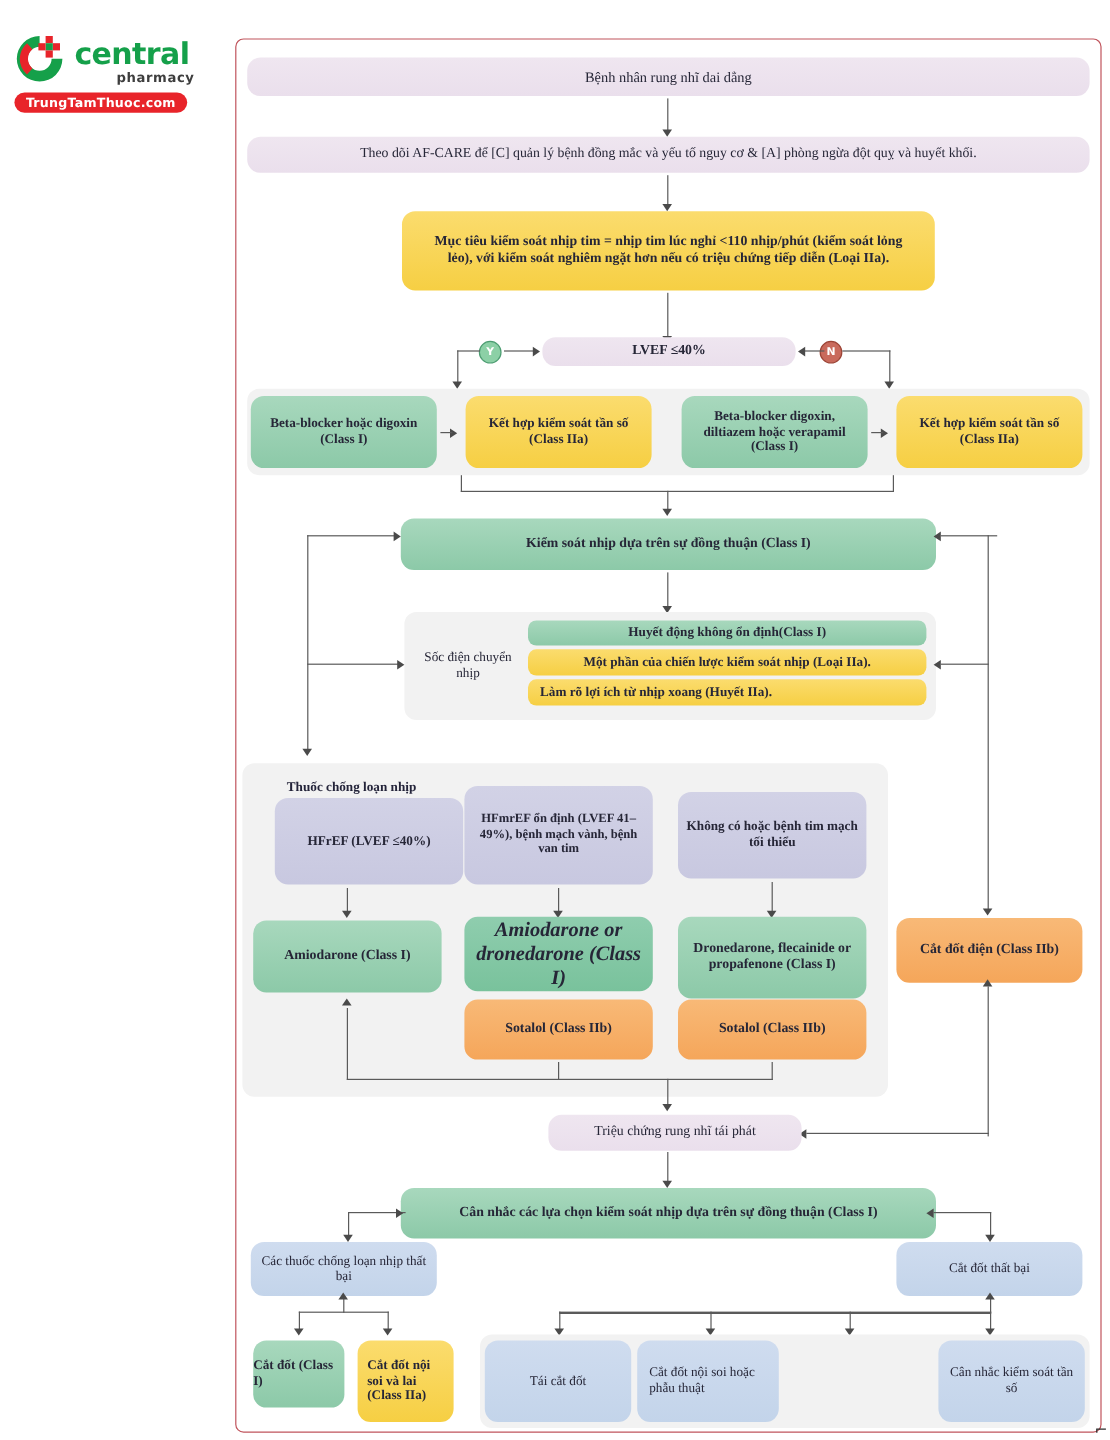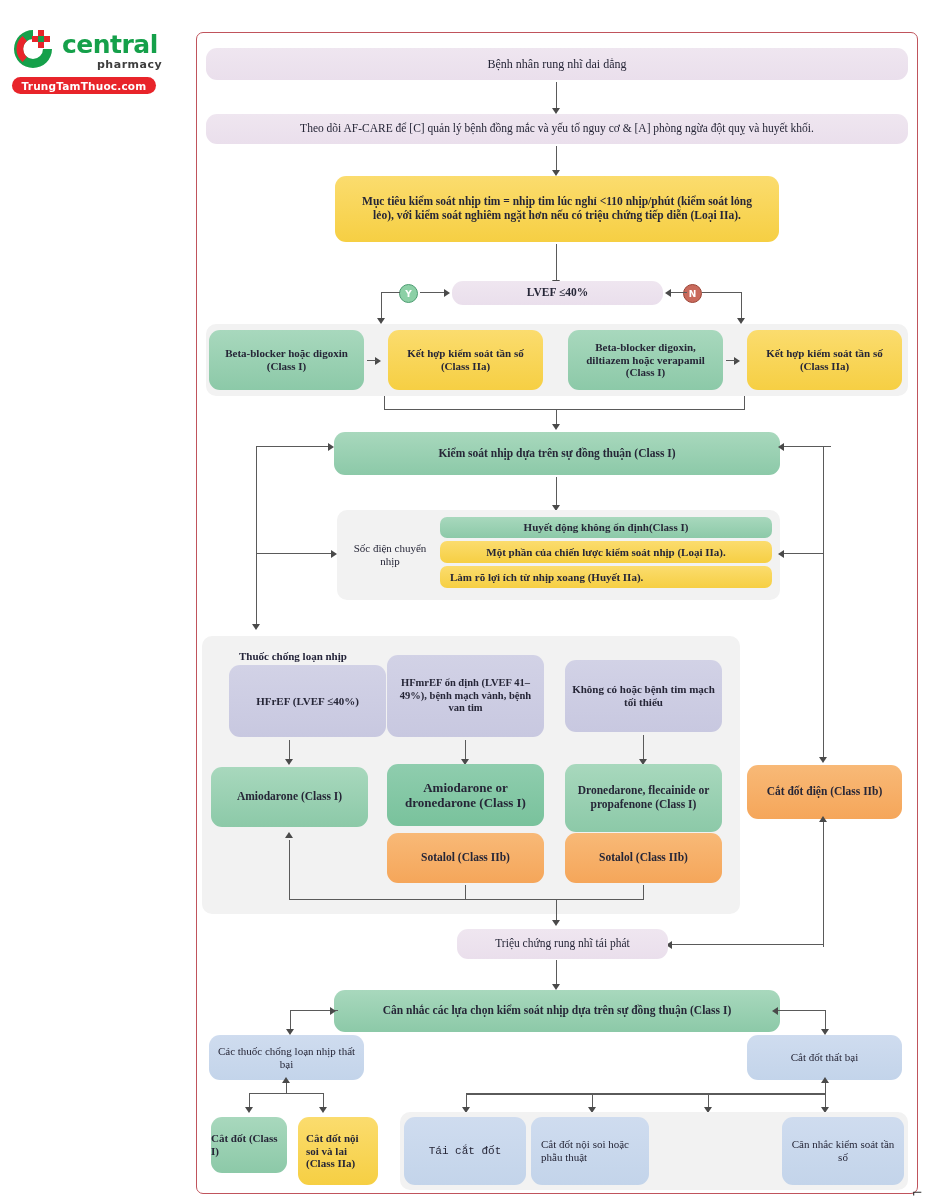--- a/index.html
+++ b/index.html
@@ -164,21 +164,21 @@
   <div class="node periw" style="left:565px; top:660px; width:157px; height:72px; font-size:11px; font-weight:bold;">Không có hoặc bệnh tim mạch tối thiểu</div>
 
   <div class="ln vl" style="left:289px; top:740px; height:22px;"></div>
   <div class="arr arr-d" style="left:285px; top:759px;"></div>
   <div class="ln vl" style="left:465px; top:740px; height:22px;"></div>
   <div class="arr arr-d" style="left:461px; top:759px;"></div>
   <div class="ln vl" style="left:643px; top:735px; height:27px;"></div>
   <div class="arr arr-d" style="left:639px; top:759px;"></div>
 
   <div class="node green" style="left:211px; top:767px; width:157px; height:60px; font-size:11.5px; font-weight:bold;">Amiodarone (Class I)</div>
-  <div class="node green2" style="left:387px; top:764px; width:157px; height:62px; font-size:13px; font-weight:bold;">Amiodarone or dronedarone (Class I)</div>
+  <div class="node green2" style="left:387px; top:764px; width:157px; height:62px; font-size:17px; font-weight:bold;font-style:italic;">Amiodarone or dronedarone (Class I)</div>
   <div class="node green" style="left:565px; top:764px; width:157px; height:68px; font-size:11.5px; font-weight:bold;">Dronedarone, flecainide or propafenone (Class I)</div>
 
   <div class="node orange" style="left:387px; top:833px; width:157px; height:50px; font-size:11.5px; font-weight:bold;">Sotalol (Class IIb)</div>
   <div class="node orange" style="left:565px; top:833px; width:157px; height:50px; font-size:11.5px; font-weight:bold;">Sotalol (Class IIb)</div>
 
   <div class="ln vl" style="left:289px; top:840px; height:60px;"></div>
   <div class="arr arr-u" style="left:285px; top:832px;"></div>
   <div class="ln vl" style="left:465px; top:885px; height:15px;"></div>
   <div class="ln vl" style="left:643px; top:885px; height:15px;"></div>
   <div class="ln hl" style="left:289px; top:899px; width:355px;"></div>
@@ -227,18 +227,18 @@
   <div class="ln vl" style="left:466px; top:1093px; height:17px;"></div>
   <div class="arr arr-d" style="left:462px; top:1107px;"></div>
   <div class="ln vl" style="left:592px; top:1093px; height:17px;"></div>
   <div class="arr arr-d" style="left:588px; top:1107px;"></div>
   <div class="ln vl" style="left:708px; top:1093px; height:17px;"></div>
   <div class="arr arr-d" style="left:704px; top:1107px;"></div>
   <div class="ln vl" style="left:825px; top:1093px; height:17px;"></div>
   <div class="arr arr-d" style="left:821px; top:1107px;"></div>
 
   <div class="panel" style="left:400px; top:1112px; width:508px; height:78px;"></div>
-  <div class="node blue" style="left:404px; top:1117px; width:122px; height:68px; font-size:11px;font-family:Liberation Mono, monospace;">Tái cắt đốt</div>
+  <div class="node blue" style="left:404px; top:1117px; width:122px; height:68px; font-size:11px;">Tái cắt đốt</div>
   <div class="node blue" style="left:531px; top:1117px; width:118px; height:68px; font-size:11px; justify-content:flex-start; text-align:left; padding-left:10px;">Cắt đốt nội soi hoặc phẫu thuật</div>
   <div class="node blue" style="left:782px; top:1117px; width:122px; height:68px; font-size:11px;">Cân nhắc kiểm soát tần số</div>
 
   <div class="corner-mark">⌐</div>
 </div>
 
 </body></html>

